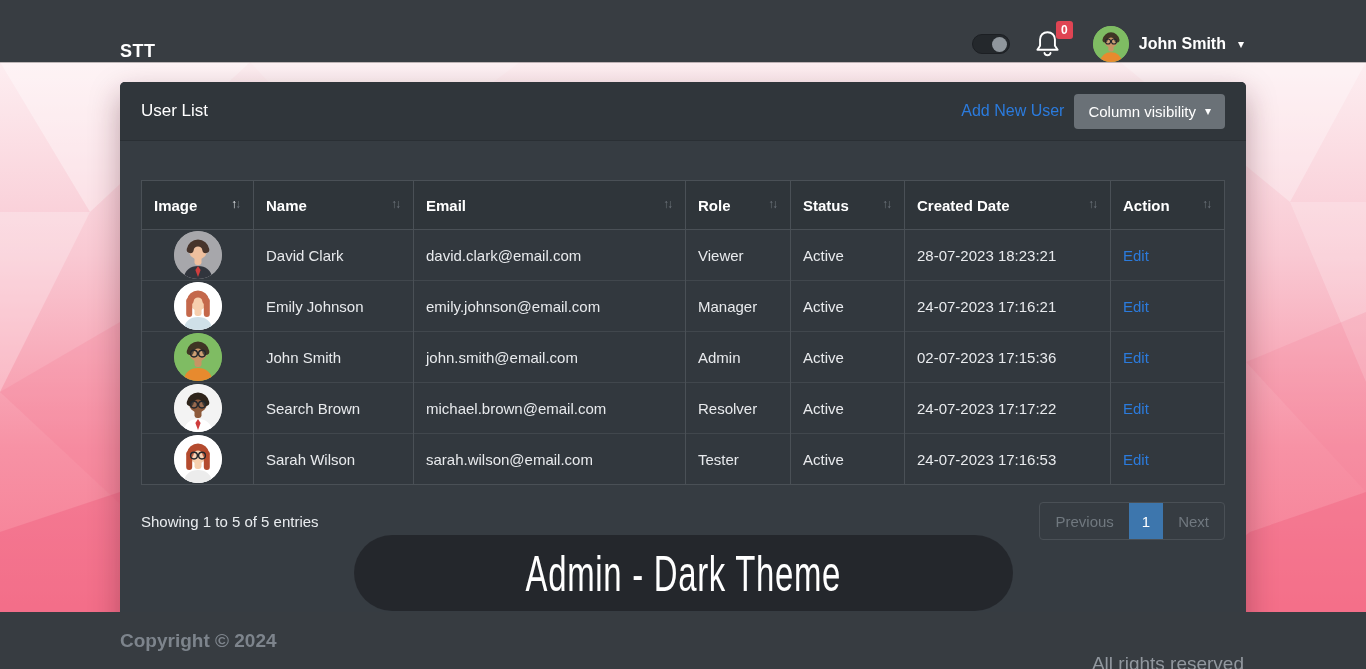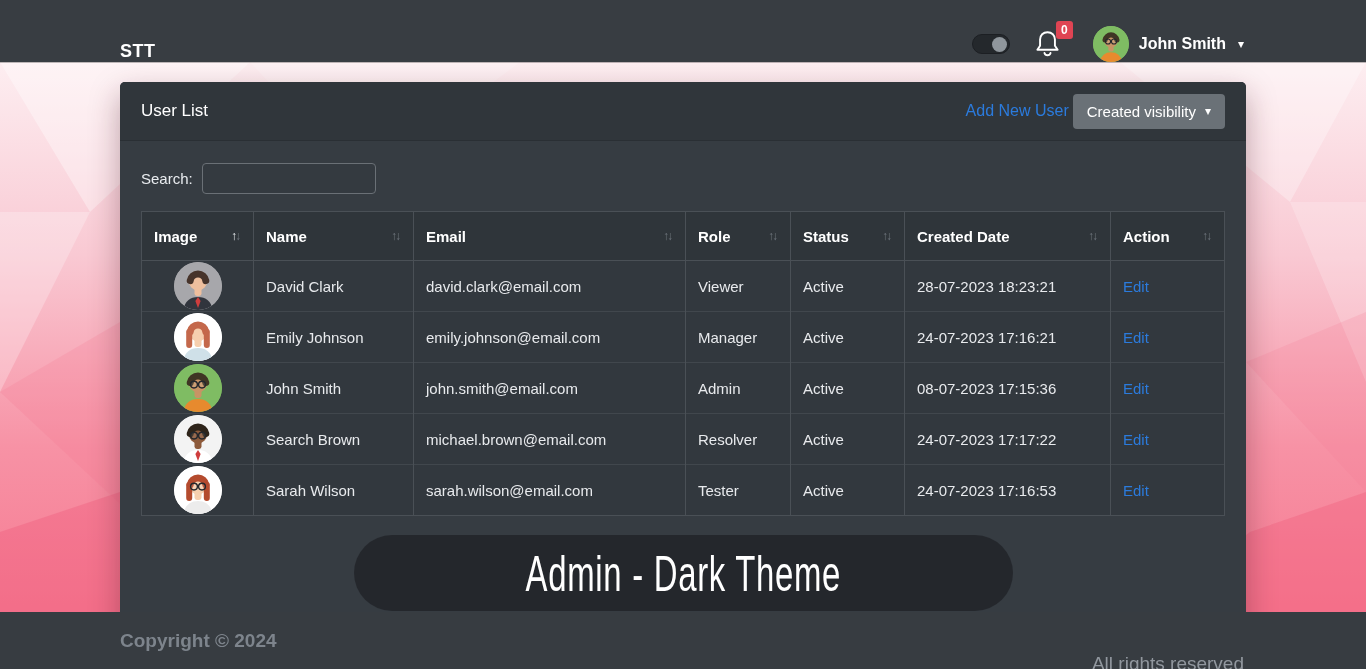--- a/index.html
+++ b/index.html
@@ -69,21 +69,21 @@
     background:#363c42; border-radius:5px; z-index:2;
     box-shadow:0 12px 30px rgba(70,20,35,.35);
   }
   .card-header {
     height:59px; background:#30363b; border-radius:5px 5px 0 0;
     border-bottom:1px solid #2a2f34;
     display:flex; align-items:center; justify-content:space-between;
     padding:0 21px;
   }
   .card-title { font-size:17px; font-weight:500; color:#fff; }
-  .header-actions { display:flex; align-items:center; gap:4px;margin-left:24px; }
+  .header-actions { display:flex; align-items:center; gap:10px;margin-left:24px; }
   .add-user-link { color:var(--accent-blue,#2b7bdd); font-size:16px; text-decoration:none; cursor:pointer; }
   .colvis-btn {
     background:#6a7177; border:none; color:#fff; font-size:15px;
     font-family:inherit; padding:9px 14px; border-radius:4px; cursor:pointer;
     display:flex; align-items:center; gap:7px;
   }
 
   
   .controls { display:flex; align-items:center; justify-content:space-between; padding:22px 21px 17px; }
   .length-ctl { display:flex; align-items:center; gap:9px; font-size:15px; color:#e9ecef; }
@@ -104,21 +104,21 @@
   
   .table-wrap { padding:0 21px; }
   table { width:100%; border-collapse:collapse; table-layout:fixed; }
   col.c-image { width:112px; } col.c-name { width:160px; } col.c-email { width:272px; }
   col.c-role { width:105px; } col.c-status { width:114px; } col.c-created { width:206px; }
   th {
     height:49px; background:#2f353a; border:1px solid #4a5056;
     padding:0 12px; font-size:15px; font-weight:700; color:#fff; text-align:left;
     cursor:pointer;
   }
-  .th-inner { display:flex; align-items:center; justify-content:space-between; }
+  .th-inner { display:flex; align-items:flex-start; justify-content:space-between; }
   .sort { display:flex; gap:0px; font-size:12px; color:#6f767d; letter-spacing:-2px; padding-right:2px; }
   th.sorted-asc .s-up { color:#e9ecef; }
   td {
     height:50px; background:#32383e; border-left:1px solid #4a5056; border-right:1px solid #4a5056;
     border-top:1px solid #41474d; padding:0 12px; font-size:15px; color:#e8eaed;
   }
   tbody tr:last-child td { border-bottom:1px solid #4a5056; }
   td.td-image { padding:1px 0; text-align:center; }
   td.td-image .avatar { margin:0 auto; }
   .edit-link { color:var(--accent-blue,#2b7bdd); text-decoration:none; cursor:pointer; }
@@ -222,31 +222,27 @@
     </div>
   </div>
 </header>
 
 <main class="page-card">
   <div class="card-header">
     <div class="card-title">User List</div>
     <div class="header-actions">
       <a class="add-user-link">Add New User</a>
       <button class="colvis-btn">
-        <span>Created visibility</span>
+        <span>Column visibility</span>
         <span class="caret">▾</span>
       </button>
     </div>
   </div>
 
   <div class="controls">
-    <div class="search-ctl">
-      <span>Search:</span>
-      <input class="search-input" type="text" value="" style="">
-    </div>
   </div>
 
   <div class="table-wrap">
     <table>
       <colgroup>
         <col class="c-image">
           <col class="c-name">
           <col class="c-email">
         <col class="c-role">
           <col class="c-status">
@@ -388,21 +384,21 @@
         <circle cx="20" cy="20.6" r="3.4"></circle>
         <circle cx="28" cy="20.6" r="3.4"></circle>
         <path d="M23.4 20.4 h1.2" fill="none"></path>
       </g>
     </svg>
   </span></span></td>
     <td>John Smith</td>
     <td>john.smith@email.com</td>
     <td>Admin</td>
     <td>Active</td>
-    <td>08-07-2023 17:15:36</td>
+    <td>02-07-2023 17:15:36</td>
     <td><a class="edit-link">Edit</a></td>
   </tr>
 
   <tr>
     <td class="td-image"><span class="avatar-slot"><span class="avatar has-glasses has-tie" style="--av-bg: #f3f3f3; --av-skin: #8d5a3b; --av-hair: #2e241a; --av-shirt: #ffffff;">
     <svg viewBox="0 0 48 48">
       <circle class="av-bg" cx="24" cy="24" r="24"></circle>
       <path class="av-shirt" d="M9 48 q3 -13 15 -13 q12 0 15 13 z"></path>
       <rect class="av-skin" x="20.5" y="25" width="7" height="9" rx="2.4"></rect>
       <circle class="av-skin" cx="24" cy="19.5" r="9"></circle>
@@ -447,20 +443,28 @@
     <td>sarah.wilson@email.com</td>
     <td>Tester</td>
     <td>Active</td>
     <td>24-07-2023 17:16:53</td>
     <td><a class="edit-link">Edit</a></td>
   </tr>
 </tbody>
     </table>
   </div>
 
+  <div class="card-footer">
+    <div class="info-text">Showing 1 to 5 of 5 entries</div>
+    <div class="pagination">
+      <span class="page-btn">Previous</span>
+      <span class="page-btn active">1</span>
+      <span class="page-btn">Next</span>
+    </div>
+  </div>
 </main>
 
 <div class="theme-pill">
   <span>Admin - Dark Theme</span>
 </div>
 
 <footer class="footer">
   <span class="copyright">Copyright © 2024</span>
   <span class="rights">All rights reserved</span>
 </footer>

